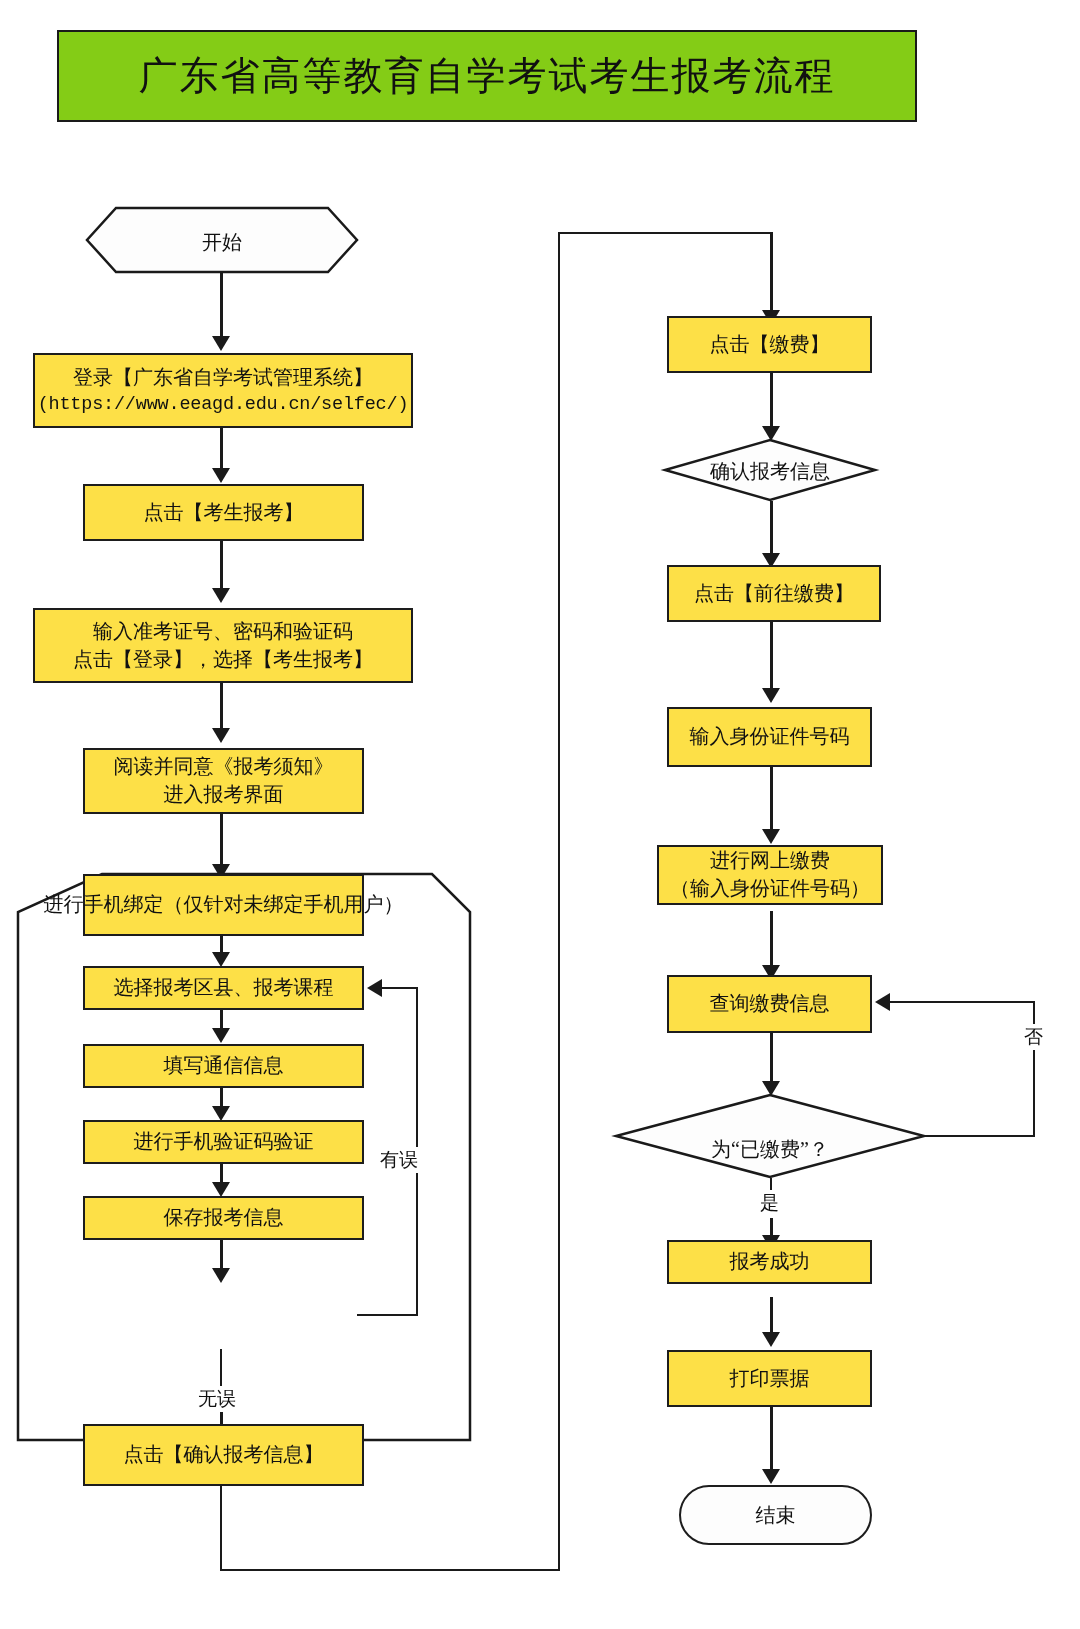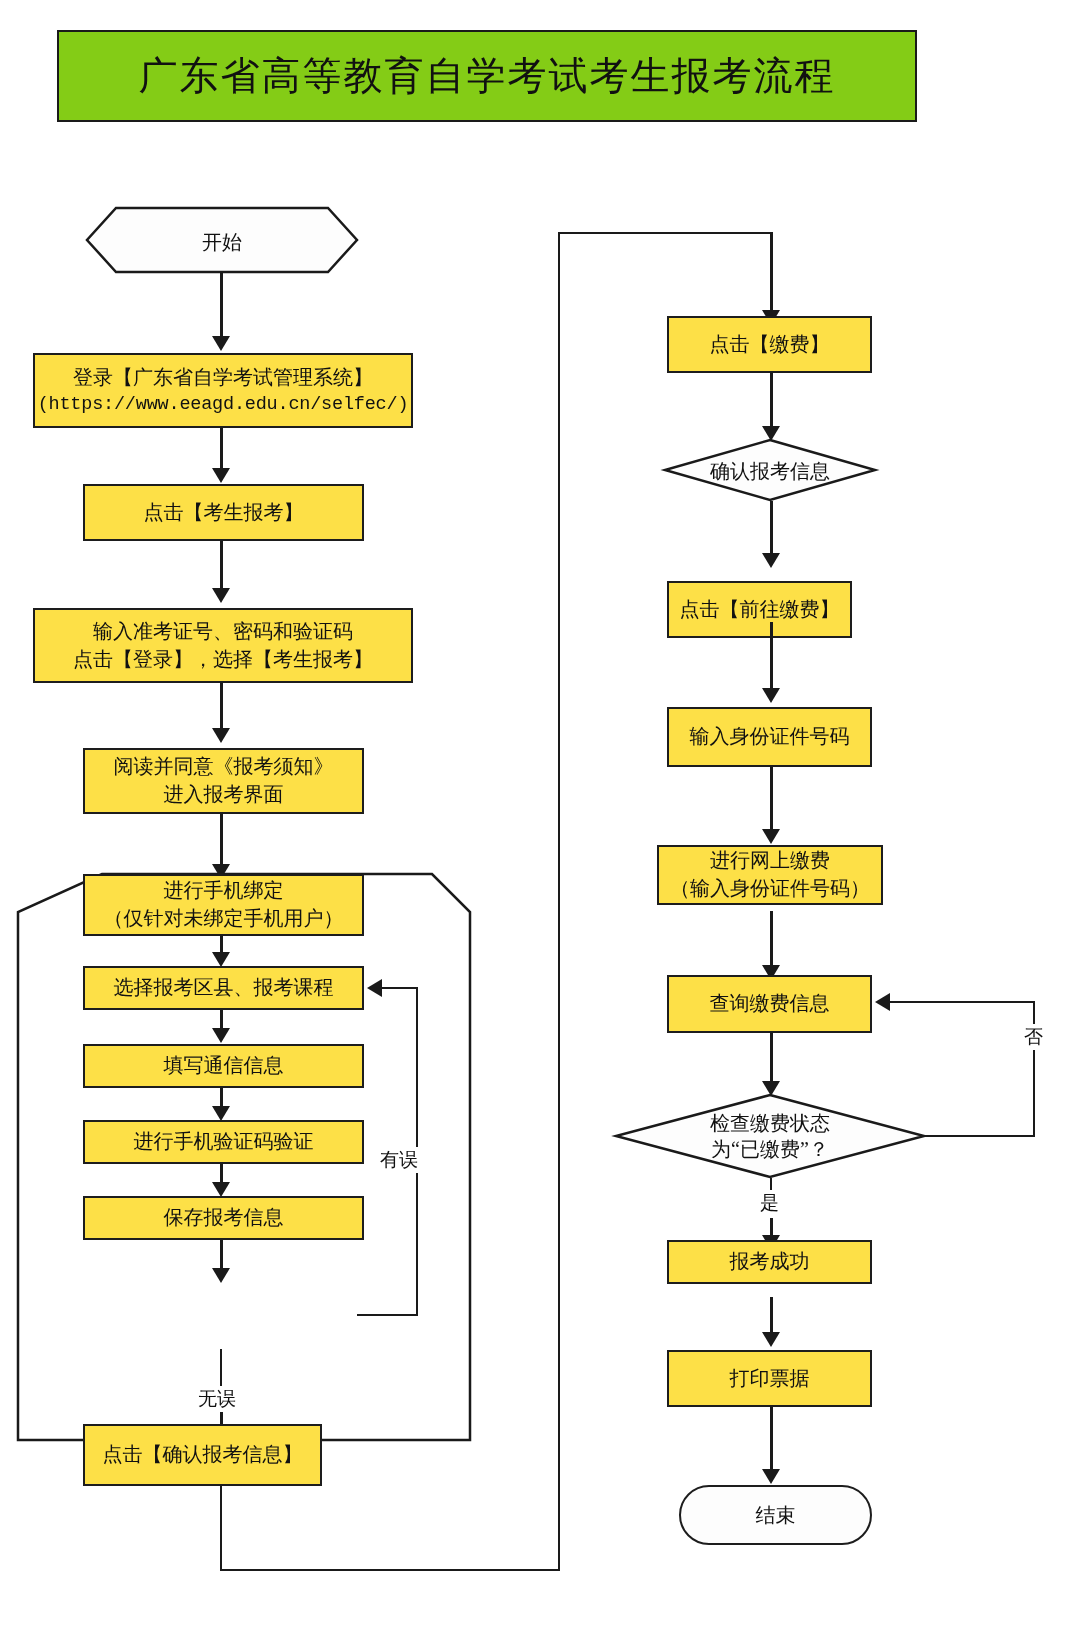--- a/index.html
+++ b/index.html
@@ -171,21 +171,21 @@
 
   <div class="abs" style="left:16px; top:872px; width:456px; height:570px;">
     <svg width="456" height="570" viewBox="0 0 456 570">
       <polygon points="86,2 416,2 454,40 454,568 2,568 2,40" fill="none" stroke="#1a1a1a" stroke-width="2.5"></polygon>
     </svg>
   </div>
 
   <div class="abs ln-v" style="left:220px; top:814px; height:50px;"></div>
   <div class="abs arrow-down" style="left:212px; top:864px;"></div>
 
-  <div class="abs node-box" style="left:83px; top:874px; width:281px; height:62px; flex-direction:column;">
+  <div class="abs node-box" style="left:83px; top:874px; width:281px; height:62px; flex-direction:row;">
     <span class="ln">进行手机绑定</span>
     <span class="ln">（仅针对未绑定手机用户）</span>
   </div>
 
   <div class="abs ln-v" style="left:220px; top:936px; height:16px;"></div>
   <div class="abs arrow-down" style="left:212px; top:952px;"></div>
 
   <div class="abs node-box" style="left:83px; top:966px; width:281px; height:44px;">
     <span class="ln">选择报考区县、报考课程</span>
   </div>
@@ -219,21 +219,21 @@
   <div class="abs ln-v-thin" style="left:416px; top:988px; height:328px;"></div>
   <div class="abs ln-h-thin" style="left:382px; top:987px; width:36px;"></div>
   <div class="abs arrow-left" style="left:367px; top:979px;"></div>
   <span class="abs edge-label" style="left:378px; top:1133px;margin-top:14px;">有误</span>
 
   <div class="abs ln-v-thin" style="left:220px; top:1349px; height:39px;"></div>
   <span class="abs edge-label" style="left:196px; top:1386px;">无误</span>
   <div class="abs ln-v" style="left:220px; top:1412px; height:37px;"></div>
   <div class="abs arrow-down" style="left:212px; top:1449px;"></div>
 
-  <div class="abs node-box" style="left:83px; top:1424px; width:239px; height:62px;">
+  <div class="abs node-box" style="left:83px; top:1424px; width:281px; height:62px;">
     <span class="ln">点击【确认报考信息】</span>
   </div>
 
   <div class="abs ln-v-thin" style="left:220px; top:1486px; height:85px;"></div>
   <div class="abs ln-h-thin" style="left:220px; top:1569px; width:340px;"></div>
   <div class="abs ln-v-thin" style="left:558px; top:232px; height:1339px;"></div>
   <div class="abs ln-h-thin" style="left:558px; top:232px; width:214px;"></div>
 
   <div class="abs ln-v" style="left:770px; top:232px; height:78px;"></div>
   <div class="abs arrow-down" style="left:762px; top:310px;"></div>
@@ -248,21 +248,21 @@
   <div class="abs dia-wrap" style="left:664px; top:439px; width:212px; height:62px;">
     <svg width="212" height="62" viewBox="0 0 212 62">
       <polygon points="106,1 211,31 106,61 1,31" fill="#fdfdfd" stroke="#1a1a1a" stroke-width="2.5"></polygon>
     </svg>
     <div class="dia-label" style="top:19px;">确认报考信息</div>
   </div>
 
   <div class="abs ln-v" style="left:770px; top:501px; height:52px;"></div>
   <div class="abs arrow-down" style="left:762px; top:553px;"></div>
 
-  <div class="abs node-box" style="left:667px; top:565px; width:185px; height:57px;margin-top:16px;">
+  <div class="abs node-box" style="left:667px; top:565px; width:214px; height:57px;">
     <span class="ln">点击【前往缴费】</span>
   </div>
 
   <div class="abs ln-v" style="left:770px; top:622px; height:66px;"></div>
   <div class="abs arrow-down" style="left:762px; top:688px;"></div>
 
   <div class="abs node-box" style="left:667px; top:707px; width:205px; height:60px;">
     <span class="ln">输入身份证件号码</span>
   </div>
 
@@ -281,21 +281,20 @@
     <span class="ln">查询缴费信息</span>
   </div>
 
   <div class="abs ln-v" style="left:770px; top:1033px; height:48px;"></div>
   <div class="abs arrow-down" style="left:762px; top:1081px;"></div>
 
   <div class="abs dia-wrap" style="left:615px; top:1094px; width:310px; height:84px;">
     <svg width="310" height="84" viewBox="0 0 310 84">
       <polygon points="155,1 309,42 155,83 1,42" fill="#fdfdfd" stroke="#1a1a1a" stroke-width="2.5"></polygon>
     </svg>
-    <div class="dia-label" style="top:16px;">检查缴费状态</div>
     <div class="dia-label" style="top:42px;">为“已缴费”？</div>
   </div>
 
   <div class="abs ln-h-thin" style="left:923px; top:1135px; width:112px;"></div>
   <div class="abs ln-v-thin" style="left:1033px; top:1002px; height:134px;"></div>
   <div class="abs ln-h-thin" style="left:890px; top:1001px; width:145px;"></div>
   <div class="abs arrow-left" style="left:875px; top:993px;"></div>
   <span class="abs edge-label" style="left:1022px; top:1024px;">否</span>
 
   <div class="abs ln-v-thin" style="left:770px; top:1178px; height:30px;"></div>

